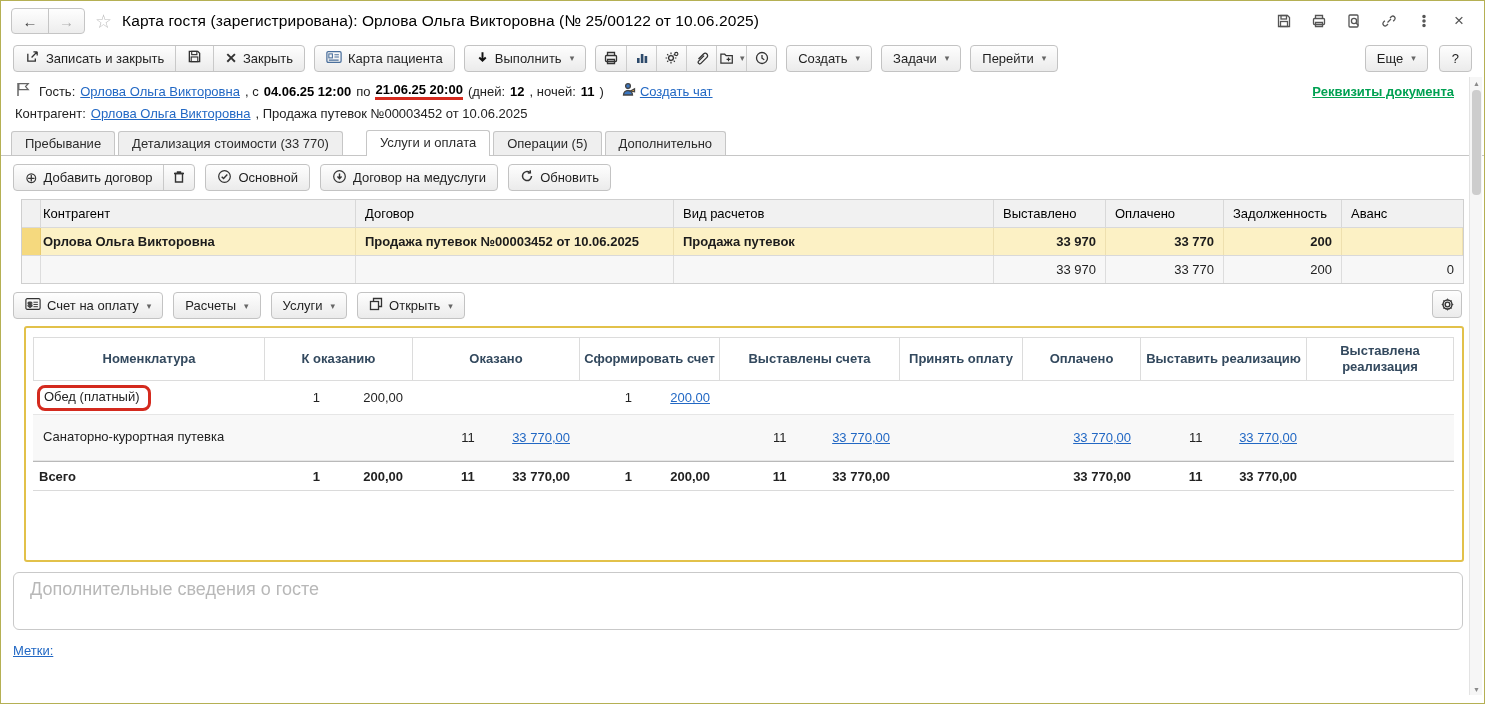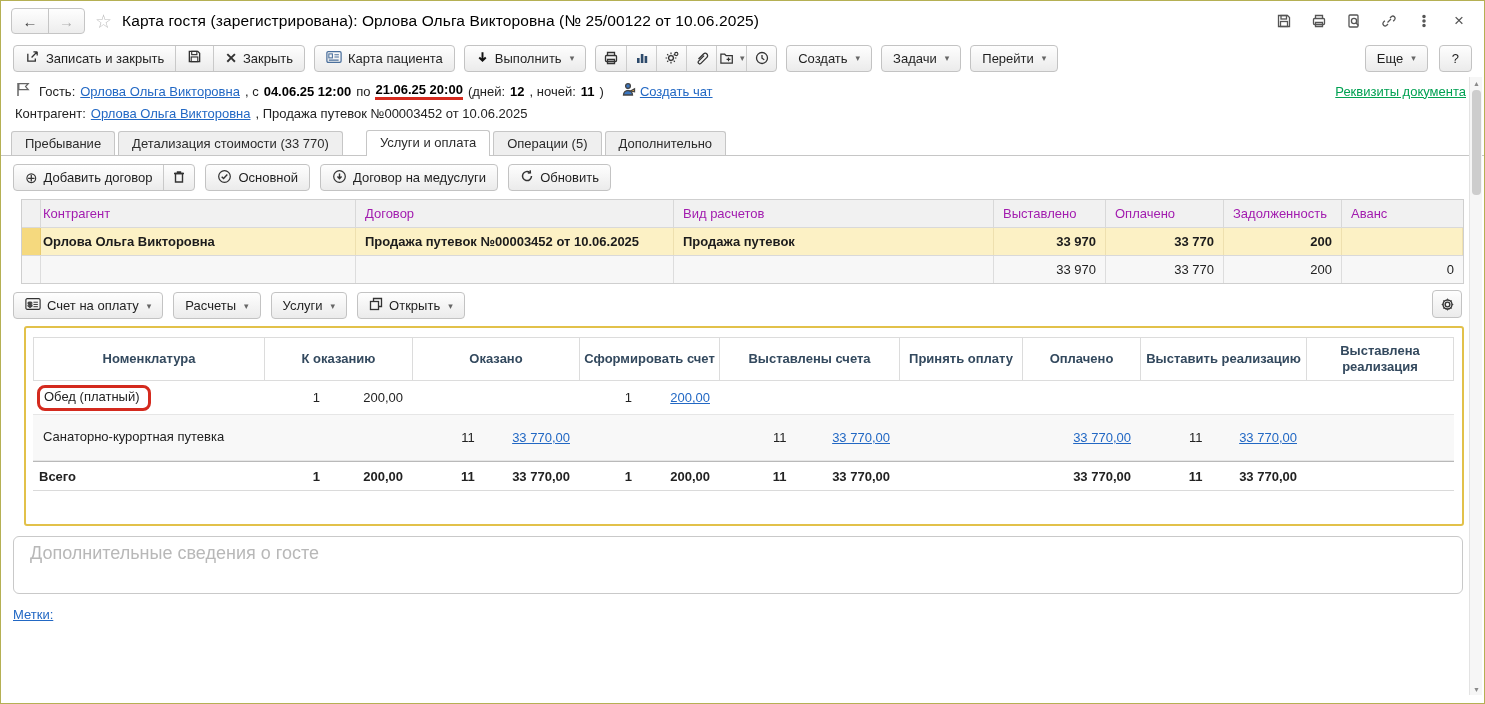--- a/index.html
+++ b/index.html
@@ -54,33 +54,33 @@
 
   
   .tabs { display:flex; align-items:flex-end; gap:3px; padding:4px 0 0 10px; border-bottom:1px solid #c6c6c6; height:29px; margin-top:4px; }
   .tab { padding:4px 13px 4px; border:1px solid #c6c6c6; border-bottom:none; border-radius:3px 3px 0 0; background:#efefef; color:#2b2b2b; cursor:pointer; position:relative; }
   .tab.active { background:#fff; padding-bottom:6px; margin-bottom:-1px;margin-left:20px; }
 
   
   .section-toolbar { display:flex; align-items:center; gap:10px; padding:8px 12px 7px; position:relative; }
   .ct-wrap { margin:1px 20px 0 20px; border:1px solid #cfcfcf; }
   .ct-row { display:grid; grid-template-columns:12px 322px 318px 320px 112px 118px 118px 1fr; align-items:stretch; }
-  .ct-head { background:#f1f1f1; color:#a21caf; }
+  .ct-head { background:#f1f1f1; color:#000000; }
   .ct-cell { padding:6px 9px; border-right:1px solid rgba(0,0,0,0.10); overflow:hidden; white-space:nowrap; }
   .ct-cell:last-child { border-right:none; }
   .ct-data { background:#fcf1c5; font-weight:bold; color:#1c1c1c; border-top:1px solid #d9d9d9; }
   .ct-data .ct-cell { border-right:1px solid rgba(140,110,20,0.12); }
   .ct-data .marker { background:#f5d97e; }
   .ct-total { background:#f7f7f7; border-top:1px solid #d9d9d9; color:#222; }
   .num { text-align:right; }
 
   
   .gear-right { position:absolute; right:22px; top:6px; width:30px; height:28px; display:flex; align-items:center; justify-content:center;
     border:1px solid #c3c3c3; border-radius:4px; background:linear-gradient(#fefefe,#ebebeb); cursor:pointer; }
-  .sv-panel { margin:0 20px 0 23px; border:2px solid #e2c14a; border-radius:3px; height:200px; padding:9px 8px 0 7px; background:#fff; overflow:hidden; }
+  .sv-panel { margin:0 20px 0 23px; border:2px solid #e2c14a; border-radius:3px; height:236px; padding:9px 8px 0 7px; background:#fff; overflow:hidden; }
   .st-row { display:grid; grid-template-columns:232px 148px 167px 140px 180px 123px 118px 166px 1fr; align-items:center; }
   .st-head { color:#33495e; font-weight:bold; }
   .st-head .st-cell { text-align:center; border:1px solid #dcdcdc; border-left:none; padding:5px 4px; height:44px;
     display:flex; align-items:center; justify-content:center; line-height:1.25; }
   .st-head .st-cell:first-child { border-left:1px solid #dcdcdc; }
   .st-cell { padding:4px 6px; }
   .st-data { border-bottom:1px solid #e6e6e6; }
   .st-data .name { padding-left:10px; line-height:1.3; }
   .row-alt { background:#f8f8f8; }
   .st-total { border-bottom:1px solid #dadada; border-top:1px solid #b9b9b9; font-weight:bold; }
@@ -291,21 +291,21 @@
       <span class="mini-ic">
         <svg width="15" height="15" viewBox="0 0 15 15">
             <circle cx="7" cy="4" r="2.4" fill="#3b76c0"></circle>
             <path d="M2.5 13 a4.5 4.5 0 0 1 9 0 z" fill="#3b76c0"></path>
             <path d="M9.5 9 l4-2.2 v3 z" fill="#e8a33d"></path>
           </svg>
       </span>
       <span class="link">Создать чат</span>
     </span>
     <span class="spacer"></span>
-    <span class="green-link" style="margin-right:4px;">Реквизиты документа</span>
+    <span class="green-link" style="margin-right:16px;font-weight:bold;">Реквизиты документа</span>
   </div>
 
   <div class="info-line">
     <span>Контрагент:</span>
     <span class="link">Орлова Ольга Викторовна</span>
     <span>, Продажа путевок №00003452 от 10.06.2025</span>
   </div>
 
   <div class="tabs">
     <span class="tab">Пребывание</span>

